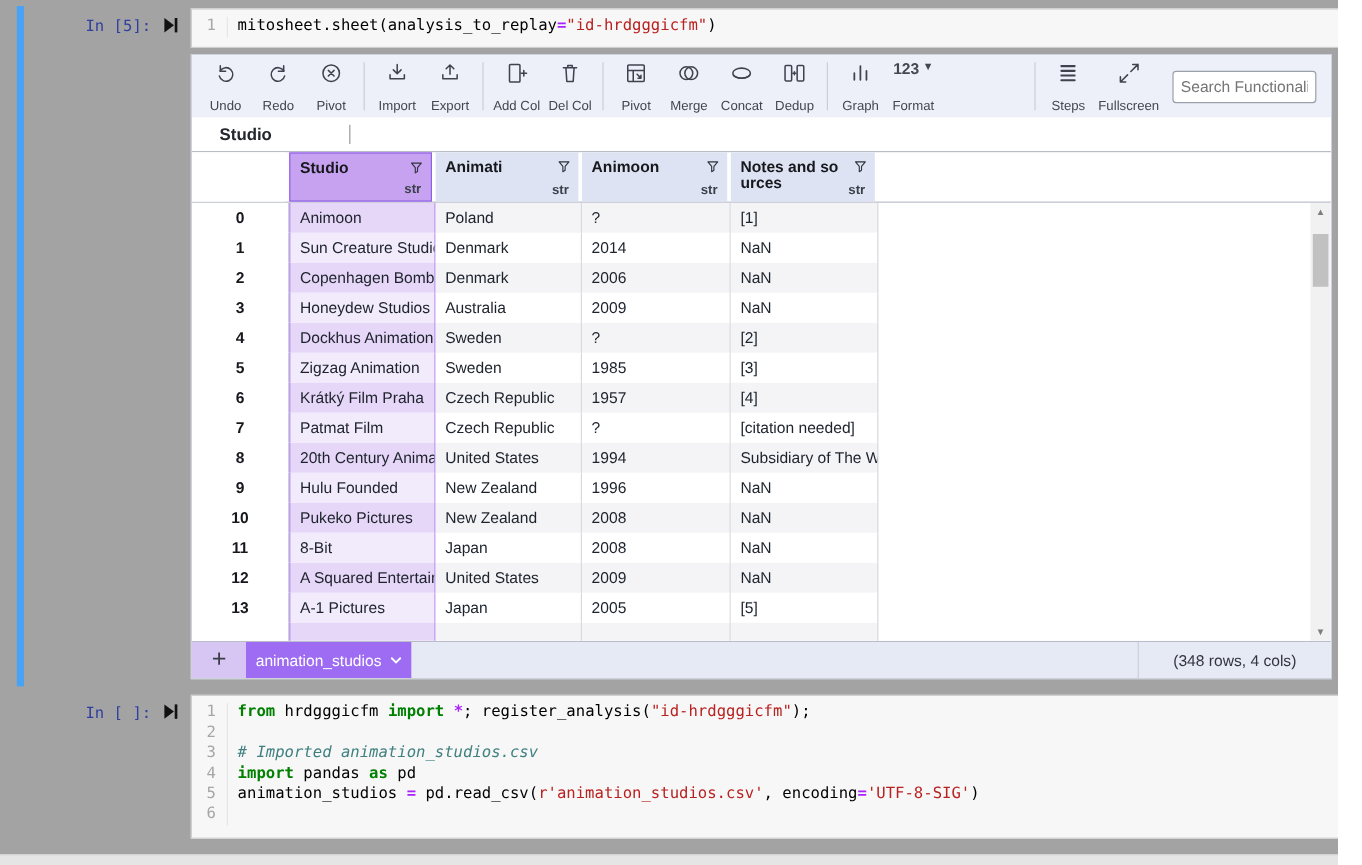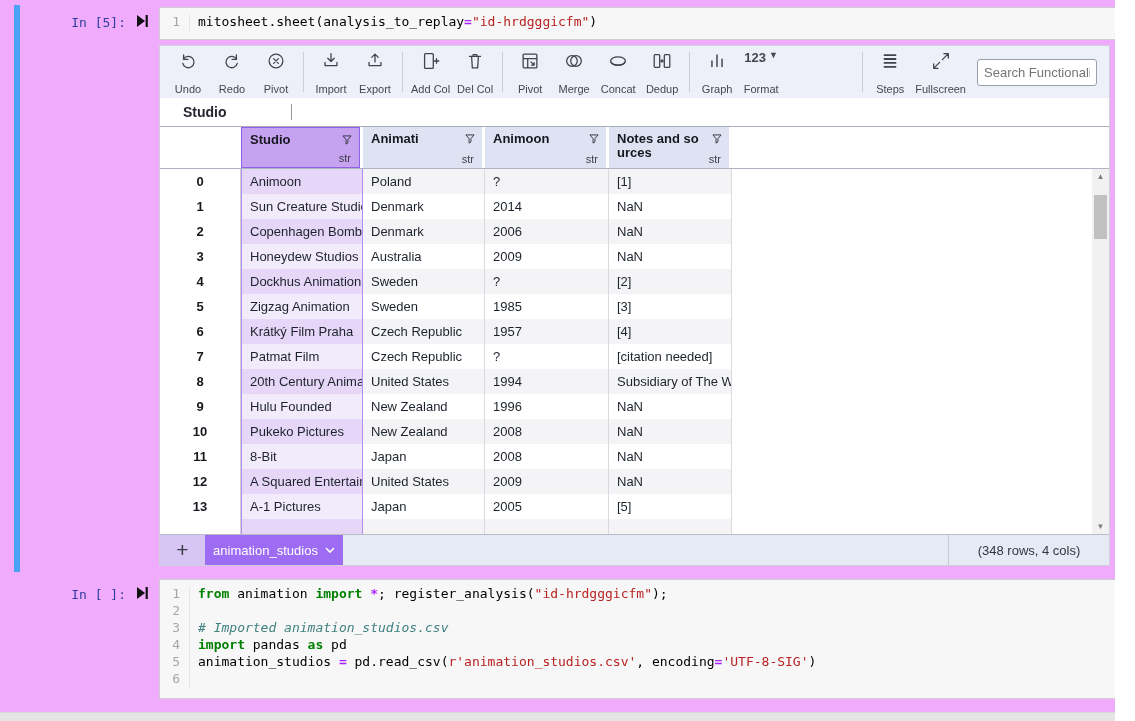--- a/index.html
+++ b/index.html
@@ -1,17 +1,17 @@
 <!DOCTYPE html>
 <html><head>
 <meta charset="utf-8">
 <style>
   * { margin:0; padding:0; box-sizing:border-box; }
   body { background:#fff; }
-  .page { position:relative; width:1115px; height:721px; background:#f0abfc; overflow:hidden;
+  .page { position:relative; width:1115px; height:721px; background:#a3a3a3; overflow:hidden;
           font-family:"Liberation Sans", sans-serif; }
 
   
   .sel-bar { position:absolute; left:14px; top:5px; width:6px; height:567px; background:#4aa2f5; }
   .prompt  { position:absolute; left:0; width:126px; text-align:right; color:#303f9f;
              font:13px "DejaVu Sans Mono", monospace; white-space:pre; }
   .prompt1 { top:15px; } .prompt2 { top:587px; }
   .runbtn  { position:absolute; left:134px; width:16px; height:16px; cursor:pointer; }
   .runbtn1 { top:13px; } .runbtn2 { top:585px; }
   .codebox { position:absolute; left:159px; width:962px; background:#f7f7f7;
@@ -58,21 +58,21 @@
   
   .grid { flex:none; border-top:1px solid #a9adb9; }
   .ghead { height:42px; display:flex; border-bottom:1px solid #b0b4c0; background:#fff; }
   .hcell { position:relative; background:#dde3f3; margin-right:3px; padding:5px 8px 3px 8px; }
   .hidx  { width:78px; background:#fff; margin-right:3px; }
   .hc1 { width:119px; } .hc2 { width:119px; } .hc3 { width:121px; } .hc4 { width:120px; }
   .hcell.sel { background:#c6a2f1; border:1px solid #8f61e8; }
   .hname { font-size:13px; font-weight:bold; color:#16181d; line-height:14px;
            max-height:28px; overflow:hidden; word-break:break-all; padding-right:16px; }
   .hfilter { position:absolute; top:5px; right:5px; cursor:pointer; }
-  .hdtype { position:absolute; right:8px; bottom:3px; font-size:11px; color:#3c404a; }
+  .hdtype { position:absolute; right:8px; bottom:3px; font-size:11px; color:#3c404a;font-weight:bold; }
 
   .gbody { position:relative; height:365px; overflow:hidden; background:#fff; }
   .g-row { display:flex; height:25px; }
   .gc { height:25px; line-height:25px; font-size:13px; color:#1d232c; padding-left:8px;
         white-space:nowrap; overflow:hidden; border-right:1px solid #d9d9de; }
   .gc0 { width:81px; text-align:center; padding-left:0; font-weight:bold; color:#16181d;
          background:#fff; border-right:1px solid #cfd0d6; }
   .gc1 { width:122px; border-left:1px solid #b38df0; border-right:1px solid #b38df0; }
   .gc2 { width:122px; } .gc3 { width:124px; } .gc4 { width:123px; }
   .g-row.even .gc1 { background:#e6d6f8; }
@@ -404,21 +404,21 @@
   <div class="prompt prompt2">In [ ]:</div>
   <div class="runbtn runbtn2">
     <svg width="16" height="16" viewBox="0 0 16 16">
       <path d="M3 2 L11 8 L3 14 Z" fill="#111"></path>
         <rect x="11.6" y="2" width="2.2" height="12" fill="#111"></rect>
     </svg>
   </div>
   <div class="codebox codebox2">
       <div class="cm-line">
         <span class="cm-ln">1</span>
-        <span class="cm-code"><span class="tk-k">from</span><span> animation </span><span class="tk-k">import</span><span> </span><span class="tk-o">*</span><span>; register_analysis(</span><span class="tk-s">"id-hrdgggicfm"</span><span>);</span></span>
+        <span class="cm-code"><span class="tk-k">from</span><span> hrdgggicfm </span><span class="tk-k">import</span><span> </span><span class="tk-o">*</span><span>; register_analysis(</span><span class="tk-s">"id-hrdgggicfm"</span><span>);</span></span>
       </div>
       <div class="cm-line">
         <span class="cm-ln">2</span>
         <span class="cm-code"></span>
       </div>
       <div class="cm-line">
         <span class="cm-ln">3</span>
         <span class="cm-code"><span class="tk-c"># Imported animation_studios.csv</span></span>
       </div>
       <div class="cm-line">

